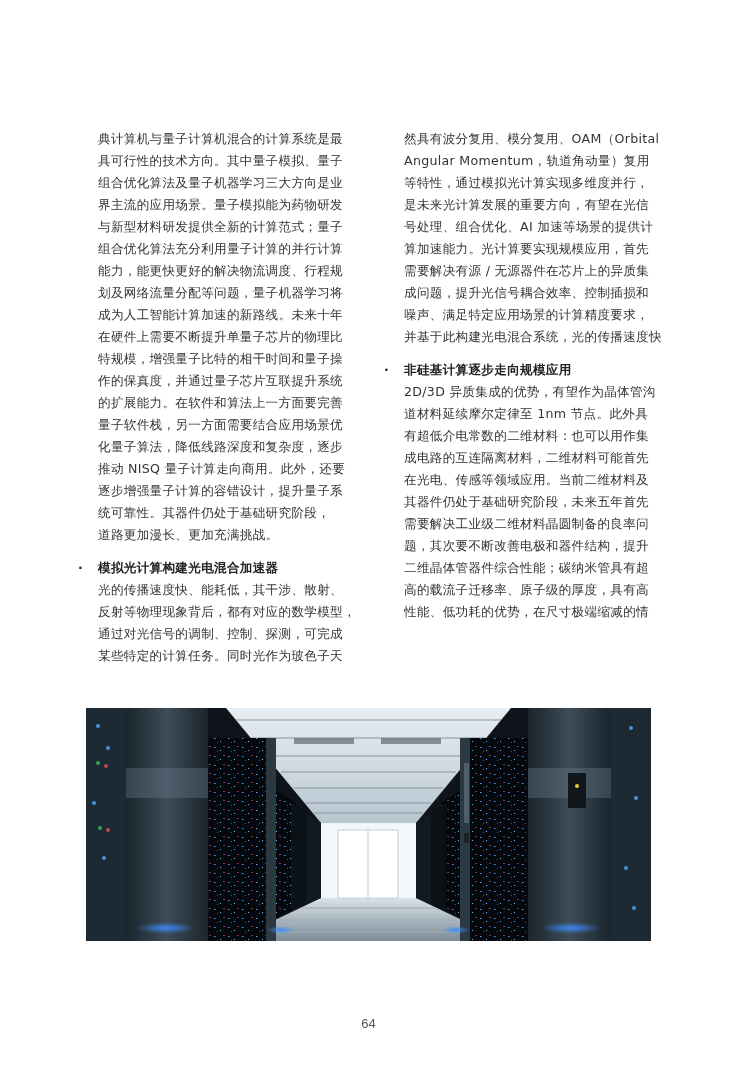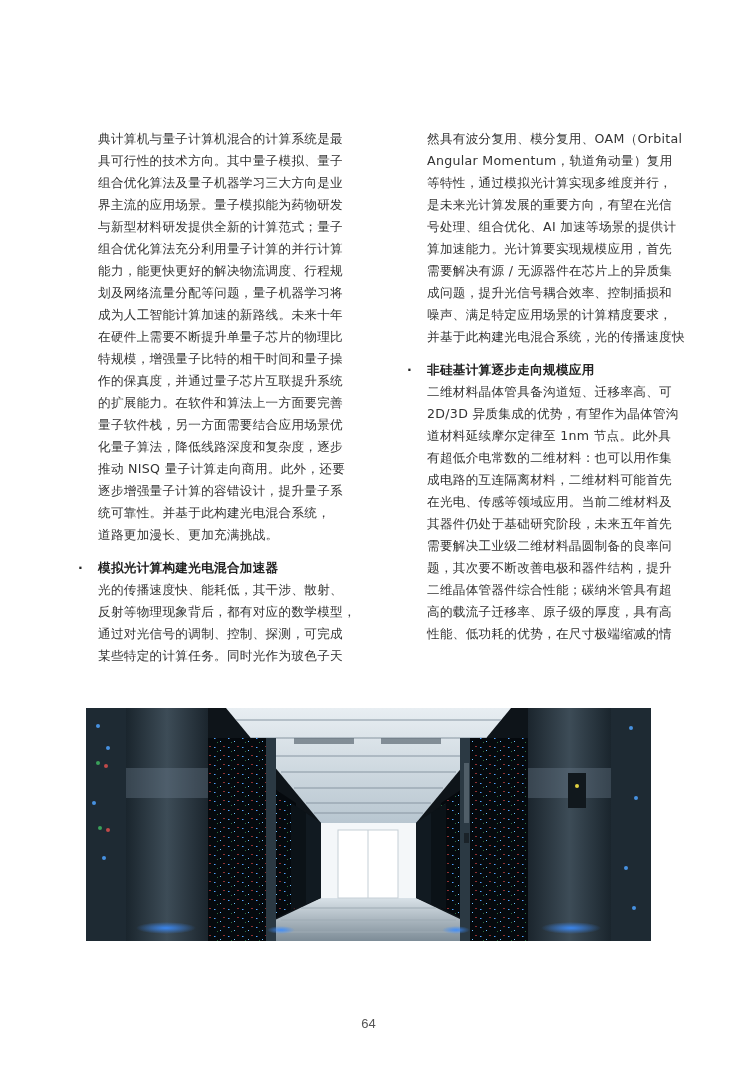--- a/index.html
+++ b/index.html
@@ -1,20 +1,20 @@
 <!DOCTYPE html>
 <html><head>
 <meta charset="utf-8">
 <style>
   html, body { margin: 0; padding: 0; background: #ffffff; }
   body { width: 737px; height: 1077px; position: relative; overflow: hidden;
          font-family: "DejaVu Sans", "Liberation Sans", sans-serif; color: #333333; }
   .col { position: absolute; top: 128px; font-size: 12.6px; line-height: 22px; letter-spacing: 0.3px; }
   .col-left { left: 98px; width: 260px; }
-  .col-right { left: 427px; width: 252px; }
+  .col-right { left: 404px; width: 252px; }
   .para { margin: 0; }
   .line { display: block; white-space: nowrap; height: 22px; }
   .heading { position: relative; font-weight: bold; color: #222222; margin: 11px 0 0 0; white-space: nowrap; height: 22px; }
   .heading .bullet { position: absolute; left: -20px; top: 0; font-weight: bold; }
   .photo { position: absolute; left: 86px; top: 708px; width: 565px; height: 233px; overflow: hidden;
            background: #0e1419; }
   .photo svg { display: block; }
   .page-num { position: absolute; left: 0; width: 737px; top: 1016px; text-align: center;
               font-size: 13px; color: #555555; font-family: "Liberation Sans", sans-serif; }
 </style>
@@ -33,21 +33,21 @@
     <span class="line">划及网络流量分配等问题，量子机器学习将</span>
     <span class="line">成为人工智能计算加速的新路线。未来十年</span>
     <span class="line">在硬件上需要不断提升单量子芯片的物理比</span>
     <span class="line">特规模，增强量子比特的相干时间和量子操</span>
     <span class="line">作的保真度，并通过量子芯片互联提升系统</span>
     <span class="line">的扩展能力。在软件和算法上一方面要完善</span>
     <span class="line">量子软件栈，另一方面需要结合应用场景优</span>
     <span class="line">化量子算法，降低线路深度和复杂度，逐步</span>
     <span class="line">推动 NISQ 量子计算走向商用。此外，还要</span>
     <span class="line">逐步增强量子计算的容错设计，提升量子系</span>
-    <span class="line">统可靠性。并基于此构建光电混合系统，</span>
+    <span class="line">统可靠性。其器件仍处于基础研究阶段，</span>
     <span class="line">道路更加漫长、更加充满挑战。</span>
   </div>
   <div class="heading">
     <span class="bullet">·</span>
     <span>模拟光计算构建光电混合加速器</span>
   </div>
   <div class="para">
     <span class="line">光的传播速度快、能耗低，其干涉、散射、</span>
     <span class="line">反射等物理现象背后，都有对应的数学模型，</span>
     <span class="line">通过对光信号的调制、控制、探测，可完成</span>
@@ -66,21 +66,20 @@
     <span class="line">需要解决有源 / 无源器件在芯片上的异质集</span>
     <span class="line">成问题，提升光信号耦合效率、控制插损和</span>
     <span class="line">噪声、满足特定应用场景的计算精度要求，</span>
     <span class="line">并基于此构建光电混合系统，光的传播速度快</span>
   </div>
   <div class="heading">
     <span class="bullet">·</span>
     <span>非硅基计算逐步走向规模应用</span>
   </div>
   <div class="para">
-    <span class="line">二维材料晶体管具备沟道短、迁移率高、可</span>
     <span class="line">2D/3D 异质集成的优势，有望作为晶体管沟</span>
     <span class="line">道材料延续摩尔定律至 1nm 节点。此外具</span>
     <span class="line">有超低介电常数的二维材料：也可以用作集</span>
     <span class="line">成电路的互连隔离材料，二维材料可能首先</span>
     <span class="line">在光电、传感等领域应用。当前二维材料及</span>
     <span class="line">其器件仍处于基础研究阶段，未来五年首先</span>
     <span class="line">需要解决工业级二维材料晶圆制备的良率问</span>
     <span class="line">题，其次要不断改善电极和器件结构，提升</span>
     <span class="line">二维晶体管器件综合性能；碳纳米管具有超</span>
     <span class="line">高的载流子迁移率、原子级的厚度，具有高</span>

